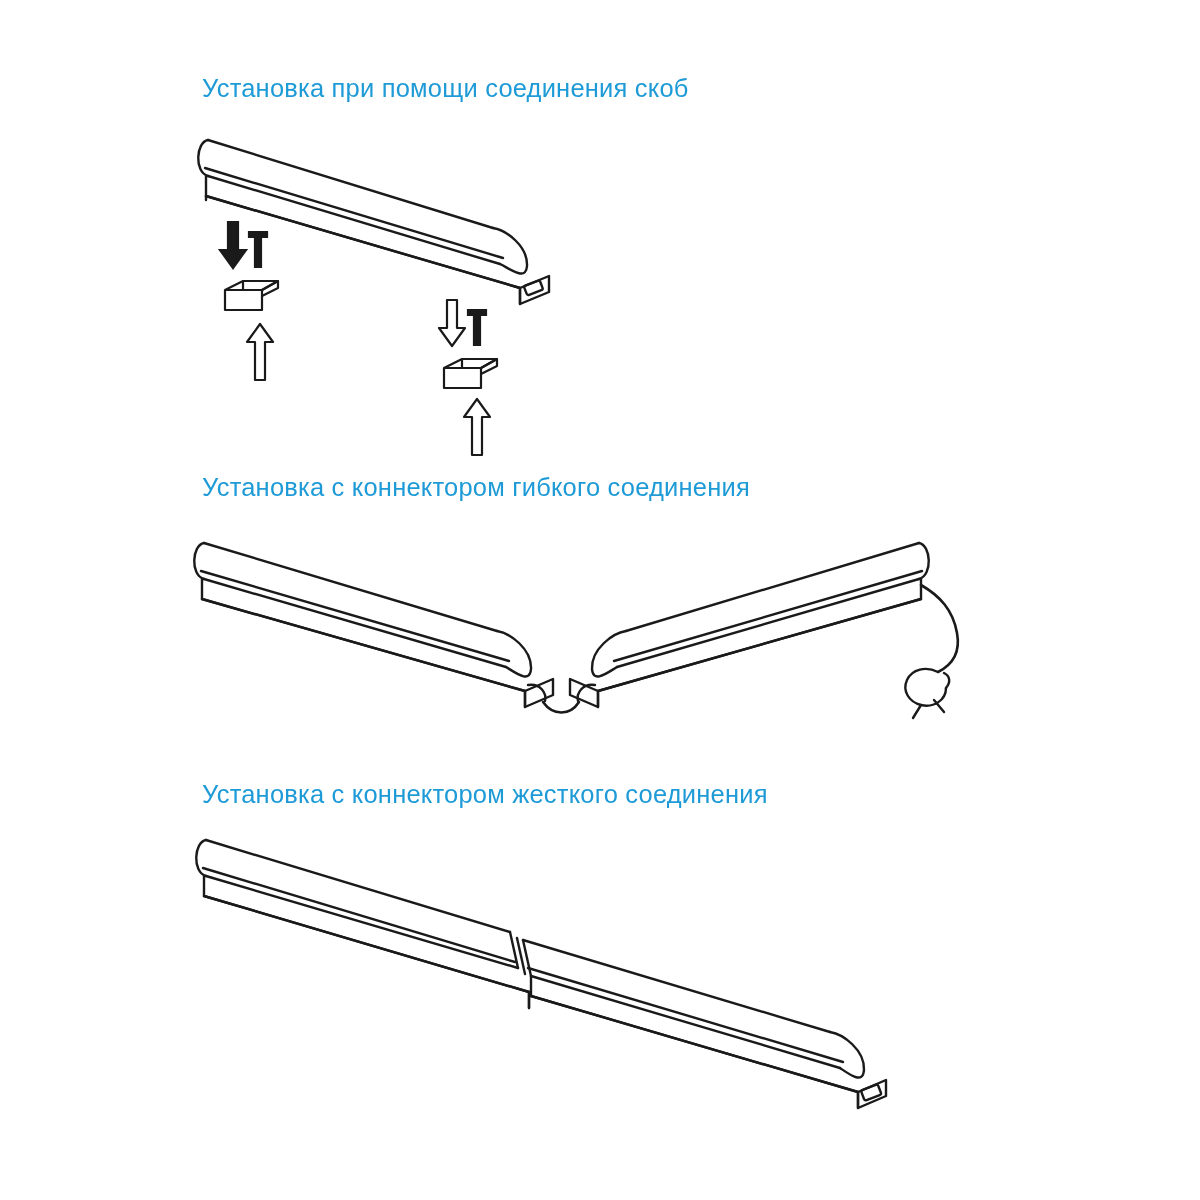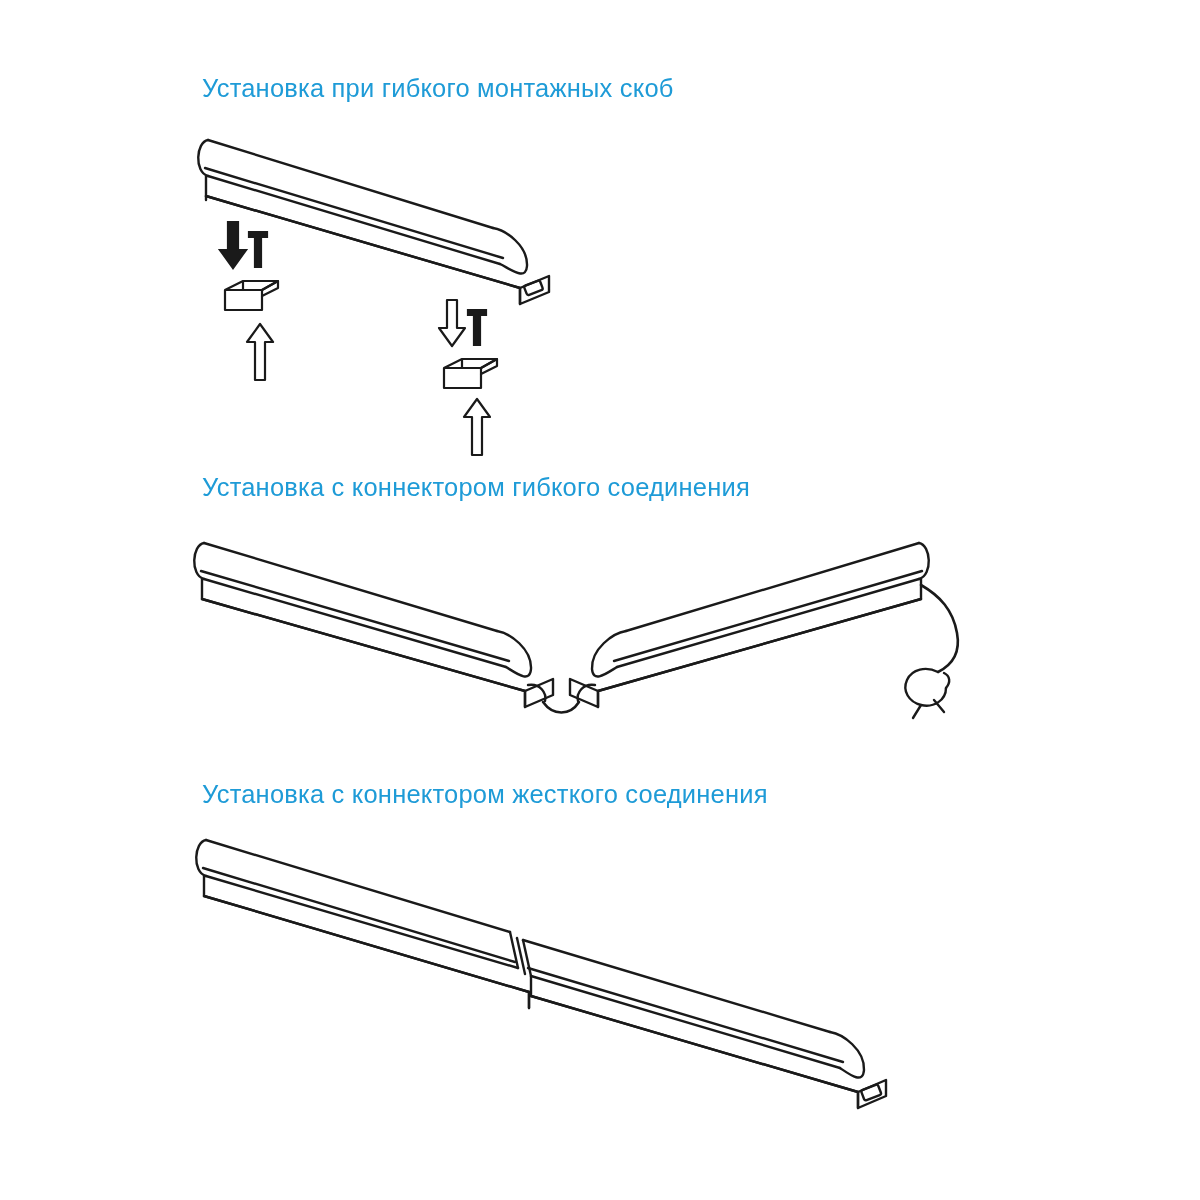--- a/index.html
+++ b/index.html
@@ -43,21 +43,21 @@
     left: 0;
     top: 0;
   }
 </style>
 </head>
 <body>
 
 <div class="page">
 
   <div class="section" id="sec1">
-    <div class="section-title title1" style="color:#1E9BD7">Установка при гибкого монтажных скоб</div>
+    <div class="section-title title1" style="color:#1E9BD7">Установка при помощи соединения скоб</div>
 
     <svg class="dg" width="1200" height="470" viewBox="0 0 1200 470">
       <g fill="none" stroke="#1a1a1a" stroke-width="2.4" stroke-linejoin="round" stroke-linecap="round">
 
         <path d="M208 140 L493 228"></path>
         <path d="M208 176 L500 264"></path>
 
         <path d="M208 140 C 196 142, 194 172, 208 176"></path>
 
         <path d="M493 228 C 506 230, 528 246, 527 266 C 526 281, 512 270, 500 264"></path>

